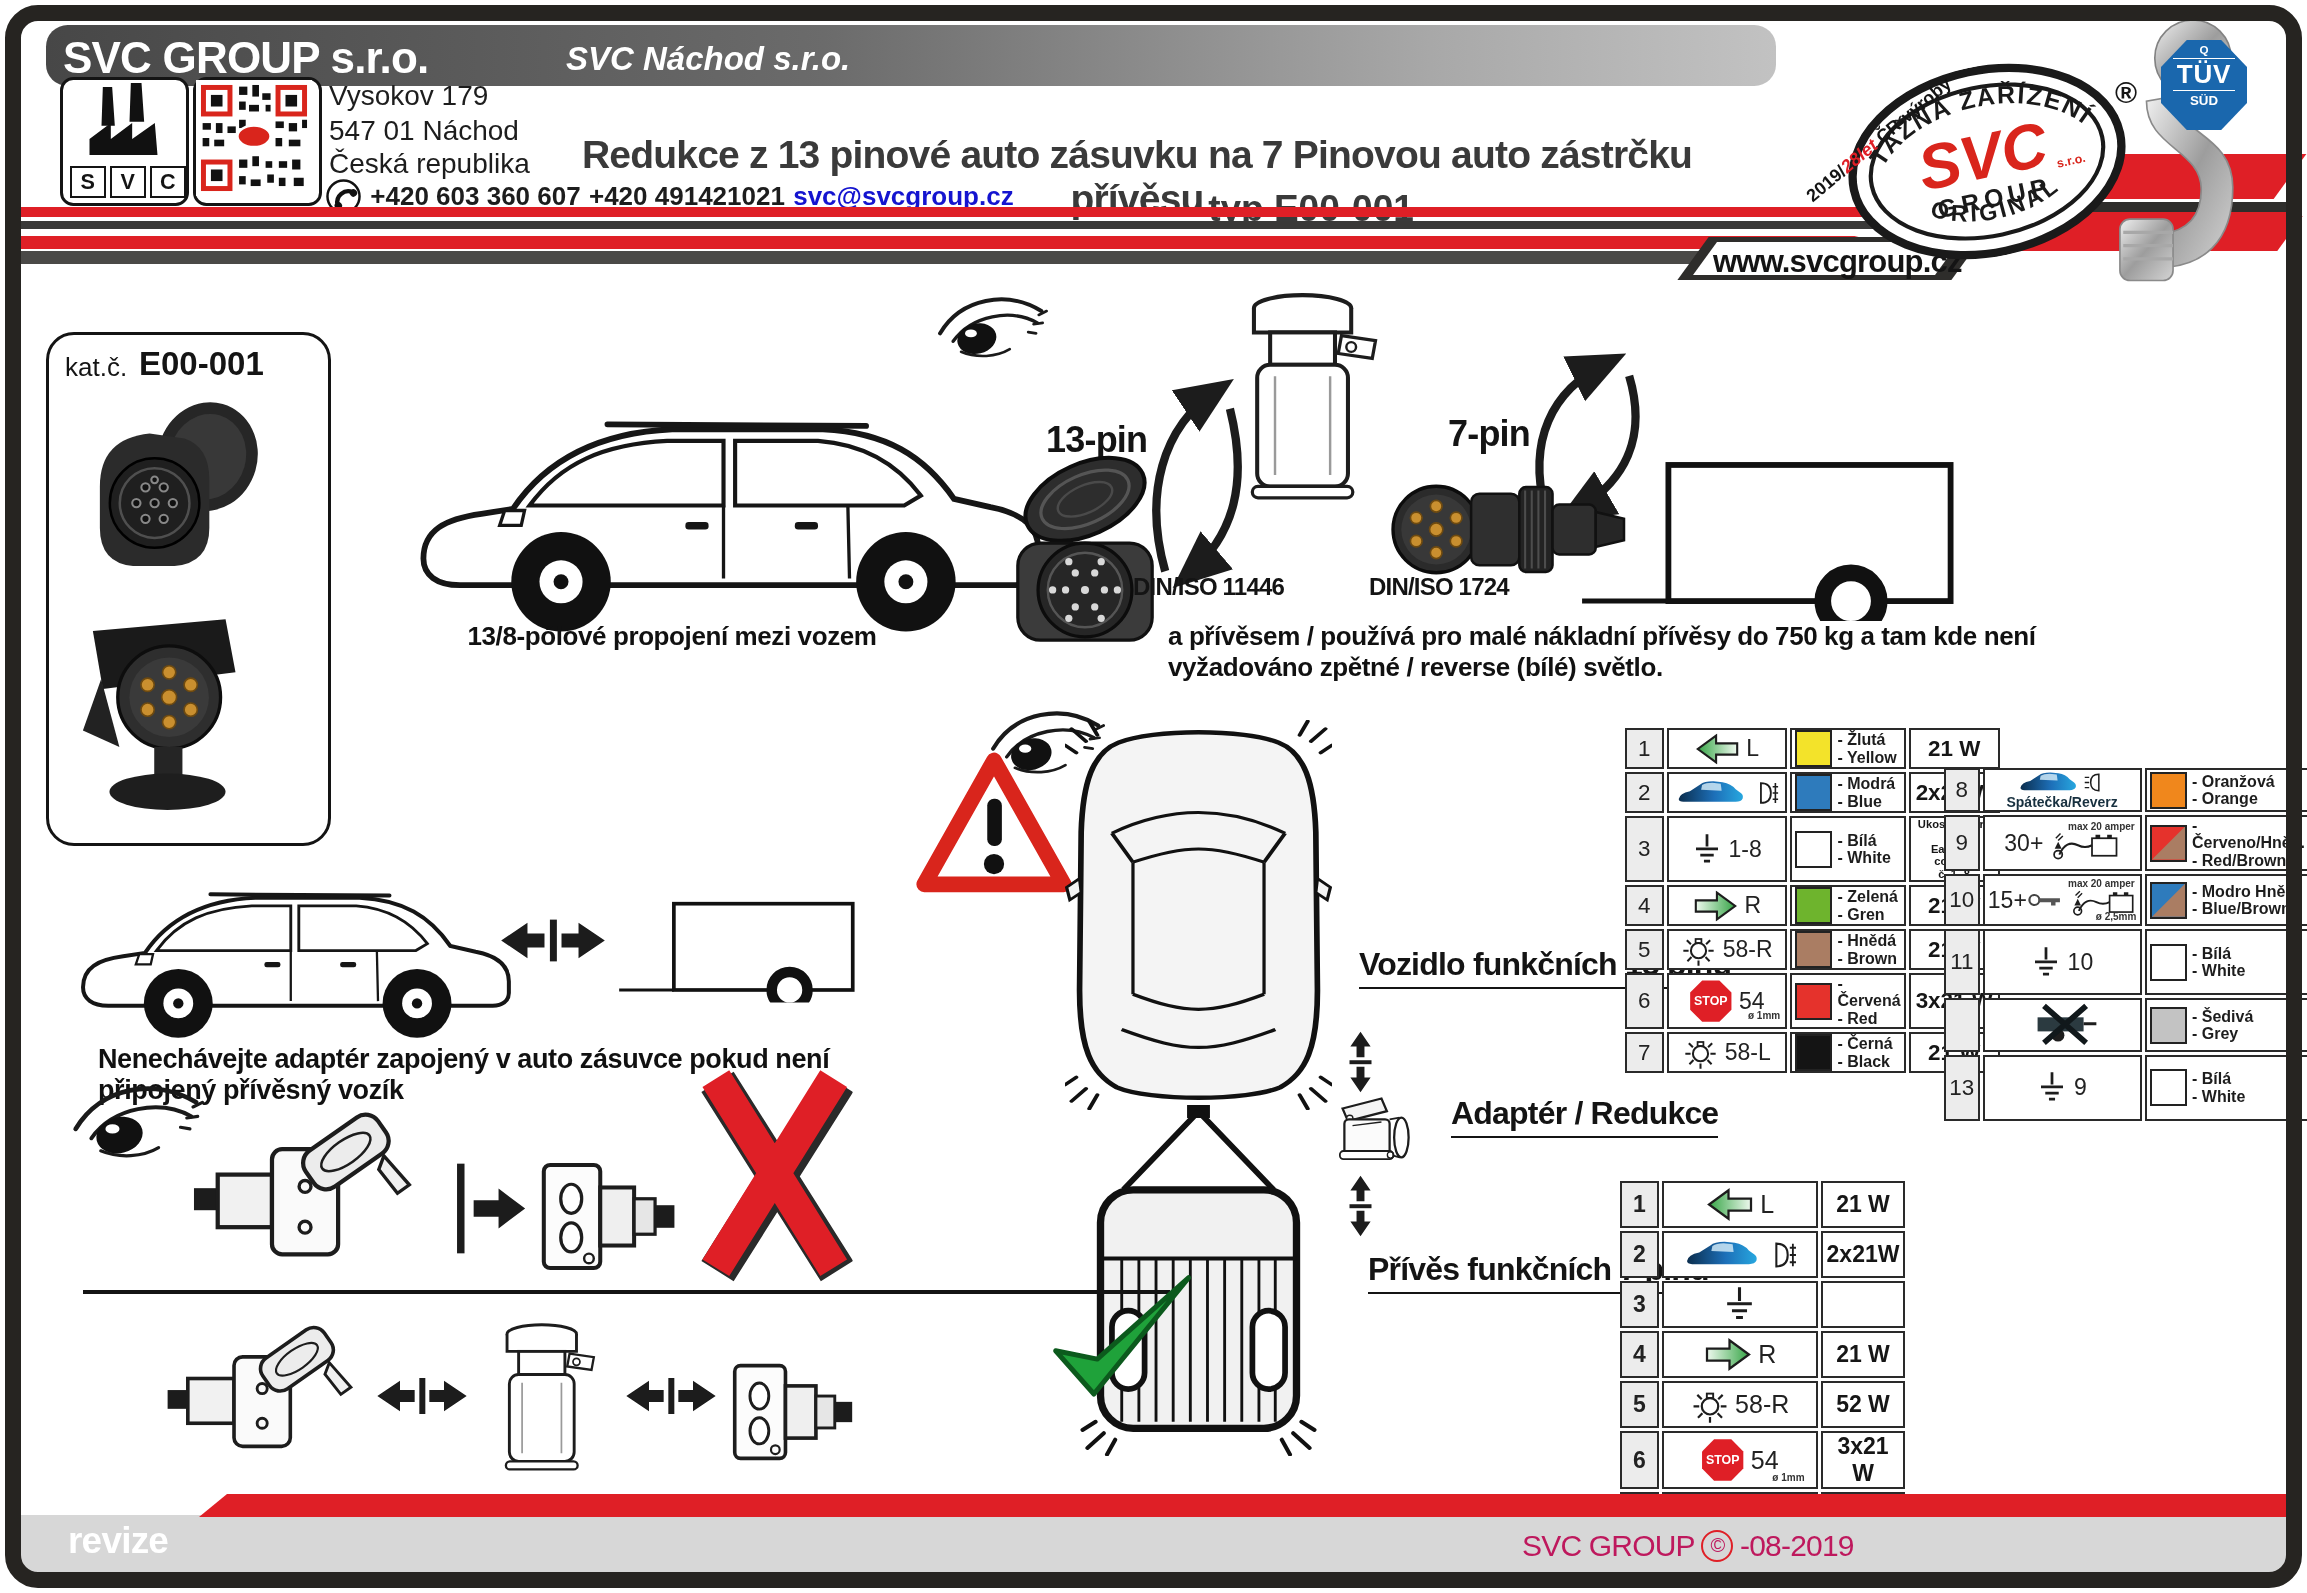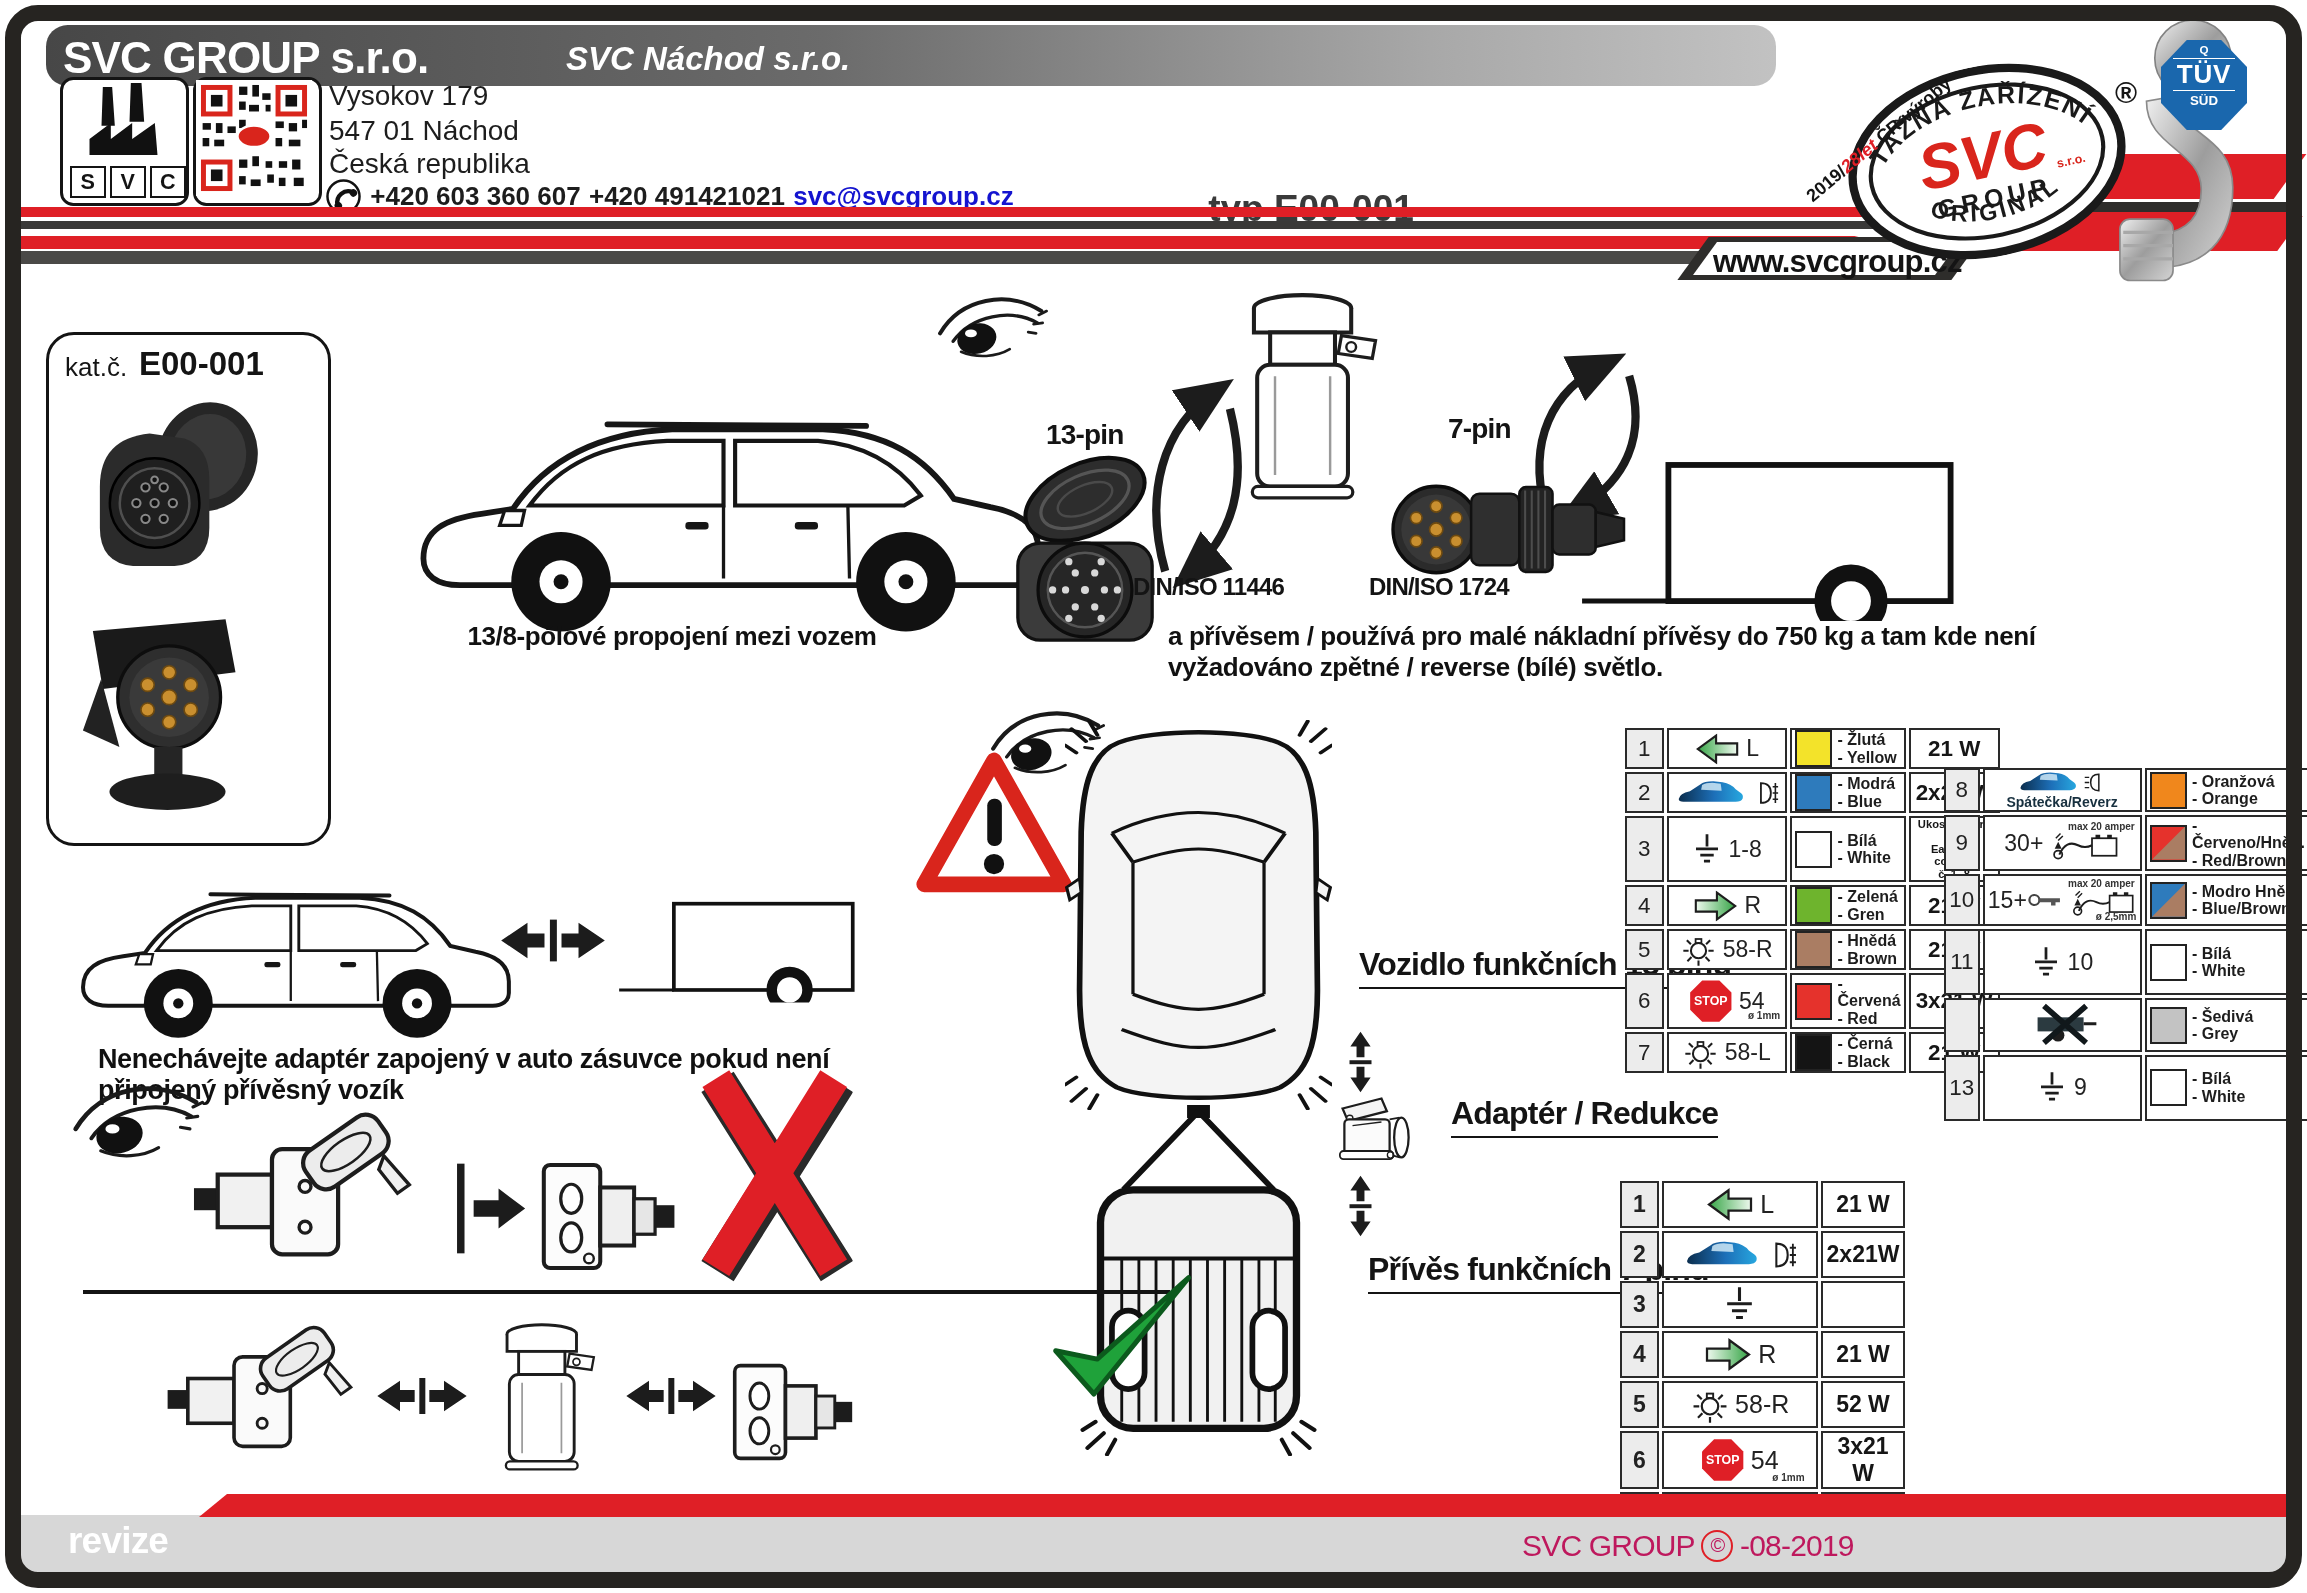--- a/index.html
+++ b/index.html
@@ -47,21 +47,21 @@
   #tuv{left:2161px;top:40px;width:86px;height:90px;background:#1a67ad;color:#fff;text-align:center;
        clip-path:polygon(30% 0,70% 0,100% 30%,100% 70%,70% 100%,30% 100%,0 70%,0 30%);}
   #tuv .q{font-size:11.6px;font-weight:700;margin-top:3.3px;}
   #tuv .t1{font-size:26px;font-weight:700;letter-spacing:0.8px;border-top:1.7px solid #fff;border-bottom:1.7px solid #fff;margin:1.7px 11.6px;}
   #tuv .t2{font-size:13.3px;font-weight:700;}
   
   #heading{left:61px;top:289px;font-size:35px;font-style:italic;color:#1b1b1b;}
   #katbox{left:46px;top:332px;width:279px;height:508px;border:3.3px solid #141414;border-radius:28px;background:#fff;}
   #katlabel{left:65px;top:352px;font-size:26px;color:#141414;}
   #katcode{left:139px;top:345px;font-size:33px;font-weight:700;color:#141414;}
-  .lbl-pin{font-size:28px;font-weight:700;color:#141414;letter-spacing:-0.8px;}
+  .lbl-pin{font-size:36px;font-weight:700;color:#141414;letter-spacing:-0.8px;}
   .lbl-din{font-size:24px;font-weight:700;color:#141414;letter-spacing:-0.8px;}
   .caption{font-size:26px;font-weight:700;color:#111;letter-spacing:-0.4px;}
   .ulabel{font-size:32px;font-weight:700;color:#141414;letter-spacing:-0.8px;border-bottom:2.5px solid #141414;padding-bottom:4.1px;}
   #warntext{left:98px;top:1044px;width:780px;font-size:27px;font-weight:700;color:#111;letter-spacing:-0.4px;}
   #divider{left:83px;top:1290px;width:1087px;height:4.1px;background:#141414;}
   
   table.pt{border-collapse:separate;border-spacing:3.3px;}
   table.pt td{border:2.5px solid #2a2a2a;background:#fff;vertical-align:middle;padding:0 3.3px;}
   table.pt td.num{background:#ececec;width:28px;text-align:center;font-size:22.4px;color:#222;}
   #tableC td.num{font-weight:700;font-size:23px;}
@@ -470,20 +470,21 @@
 
   <div id="phone-row" class="abs">
     <svg width="37" height="37" viewBox="0 0 60 60">
         <use href="#s-phoneic"></use>
       </svg>
     <span class="num">+420 603 360 607</span>
     <span class="num">+420 491421021</span>
     <span id="email">svc@svcgroup.cz</span>
   </div>
 
+  <div id="title1" class="abs">Redukce z 13 pinové auto zásuvku na 7 Pinovou auto zástrčku přívěsu</div>
   <div id="title2" class="abs">typ E00-001</div>
 
   <div id="st1" class="stripe"></div>
   <div id="st2" class="stripe"></div>
   <div id="st3" class="stripe"></div>
   <div id="st4" class="stripe"></div>
   <div id="d1" class="diag"></div>
   <div id="d2" class="diag"></div>
   <div id="d3" class="diag"></div>
   <div id="dblack" class="diag"></div>

